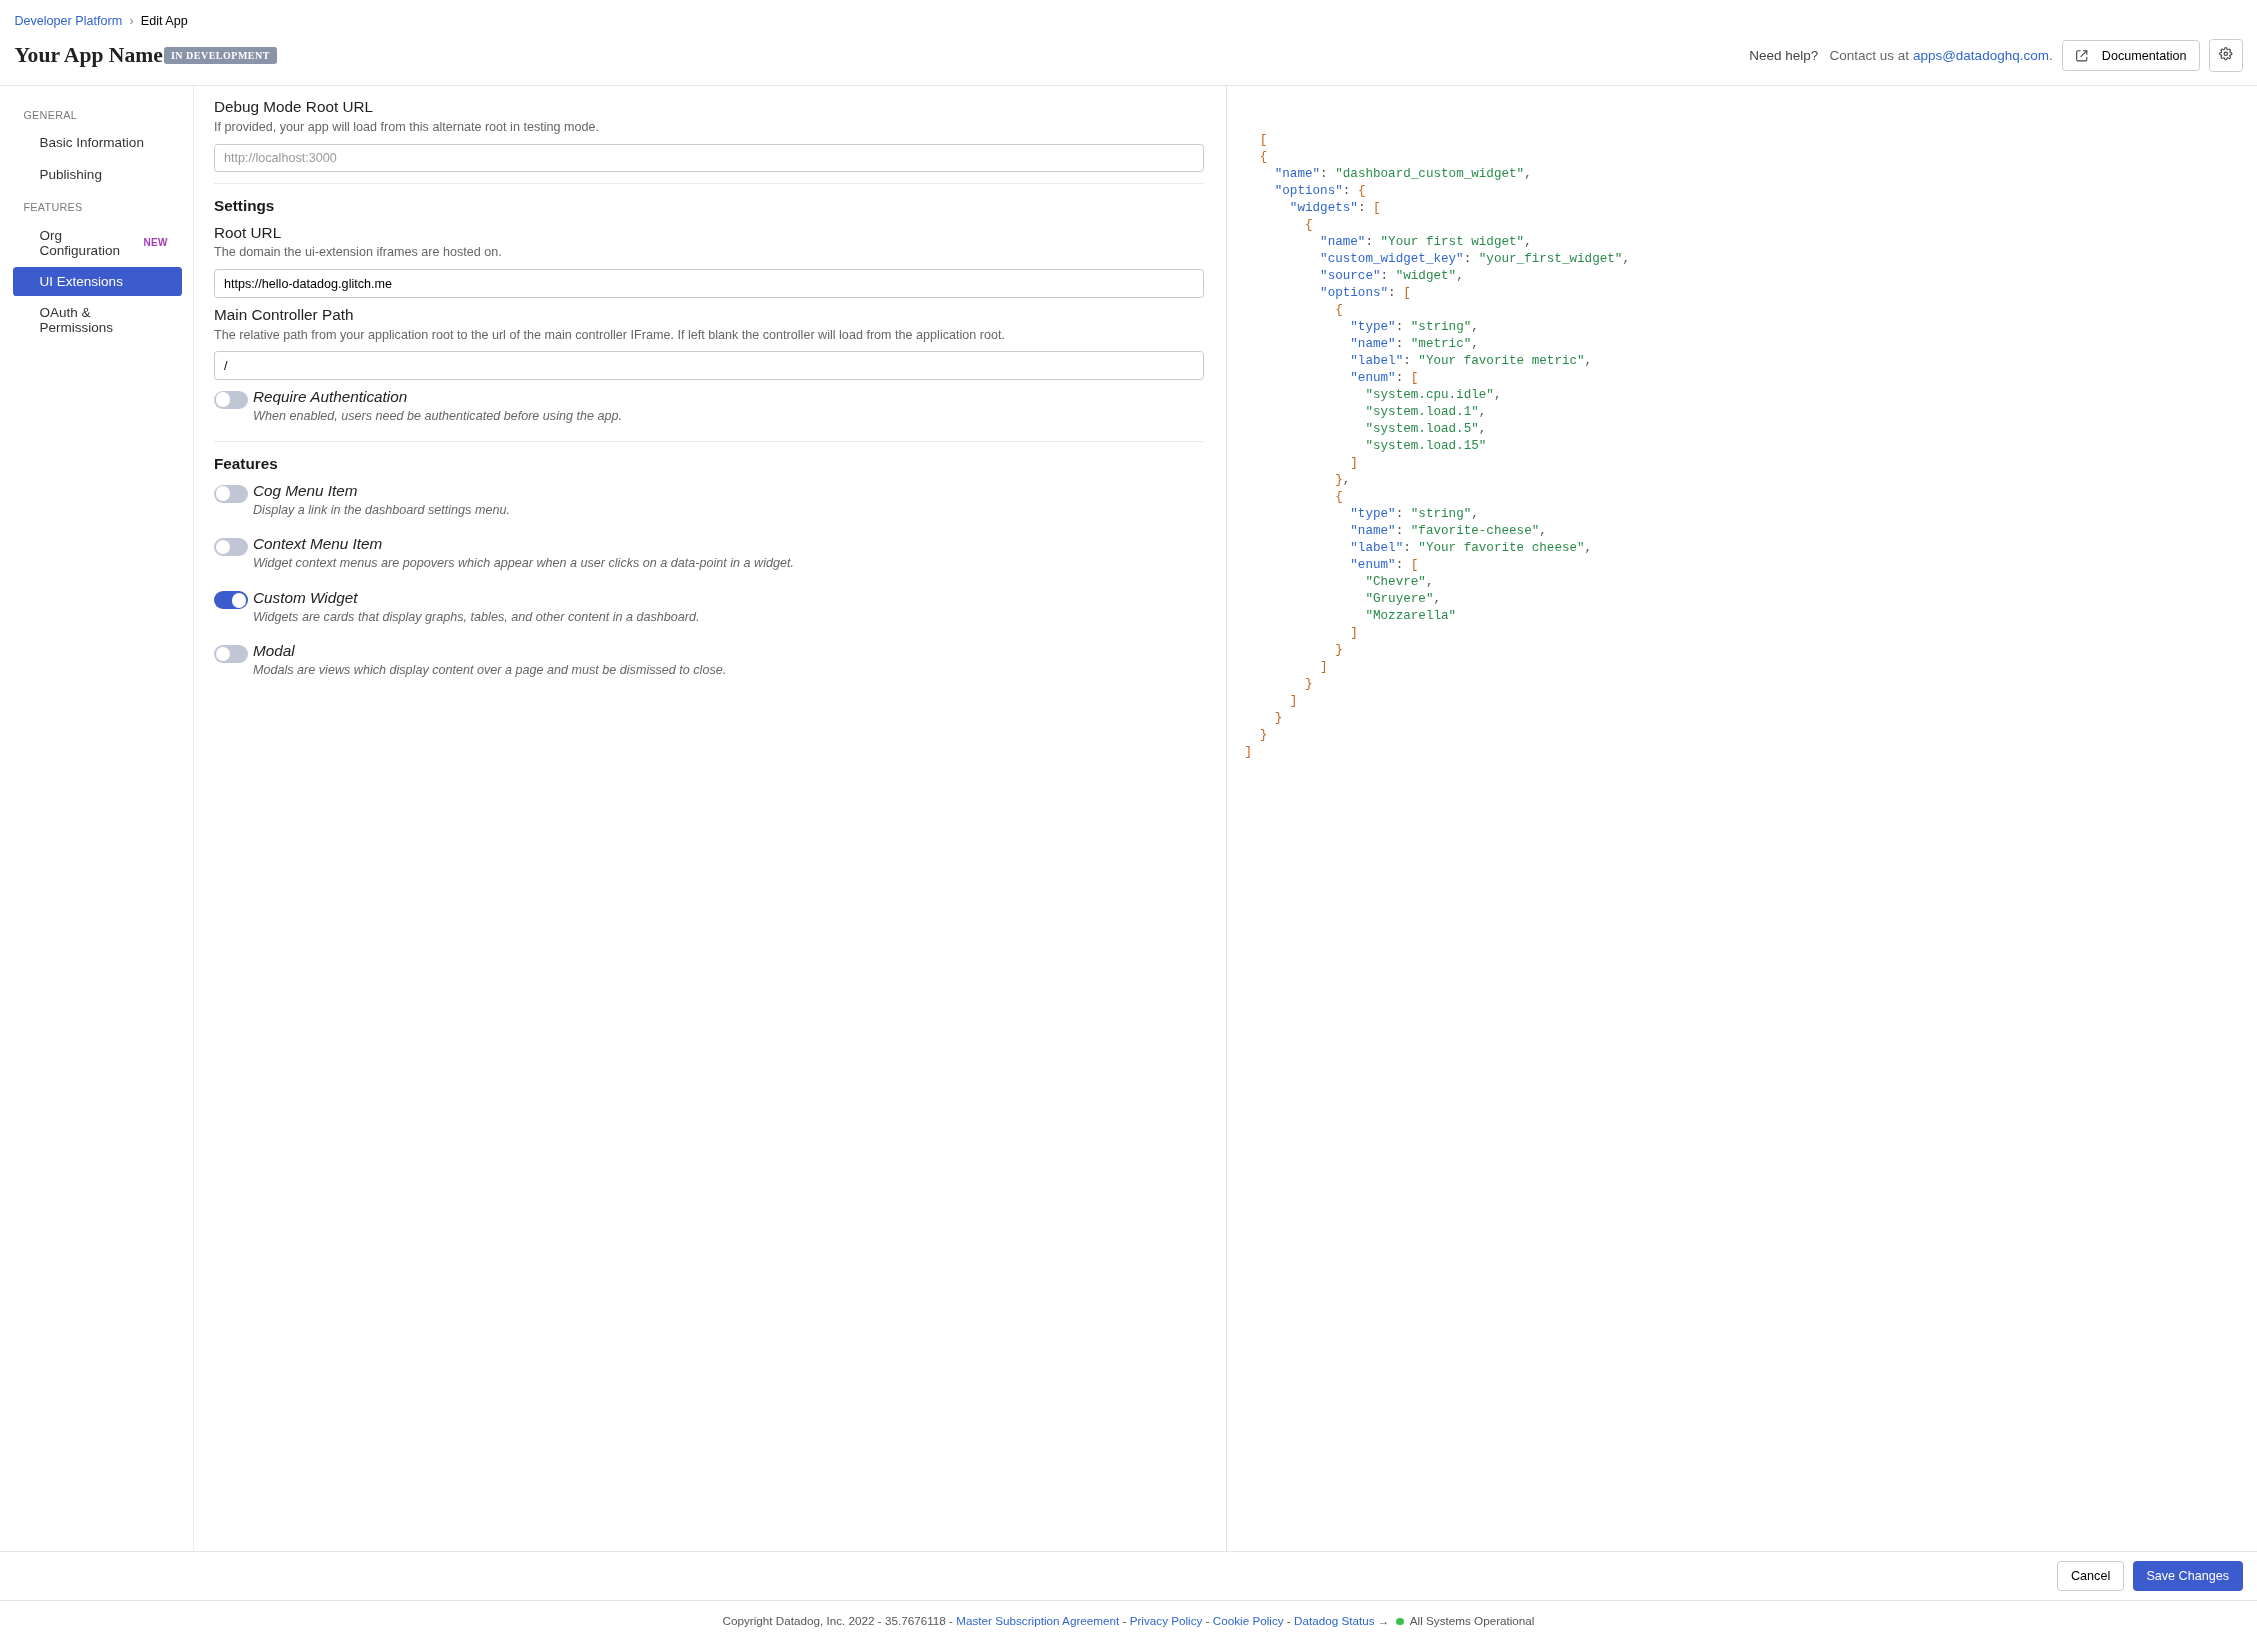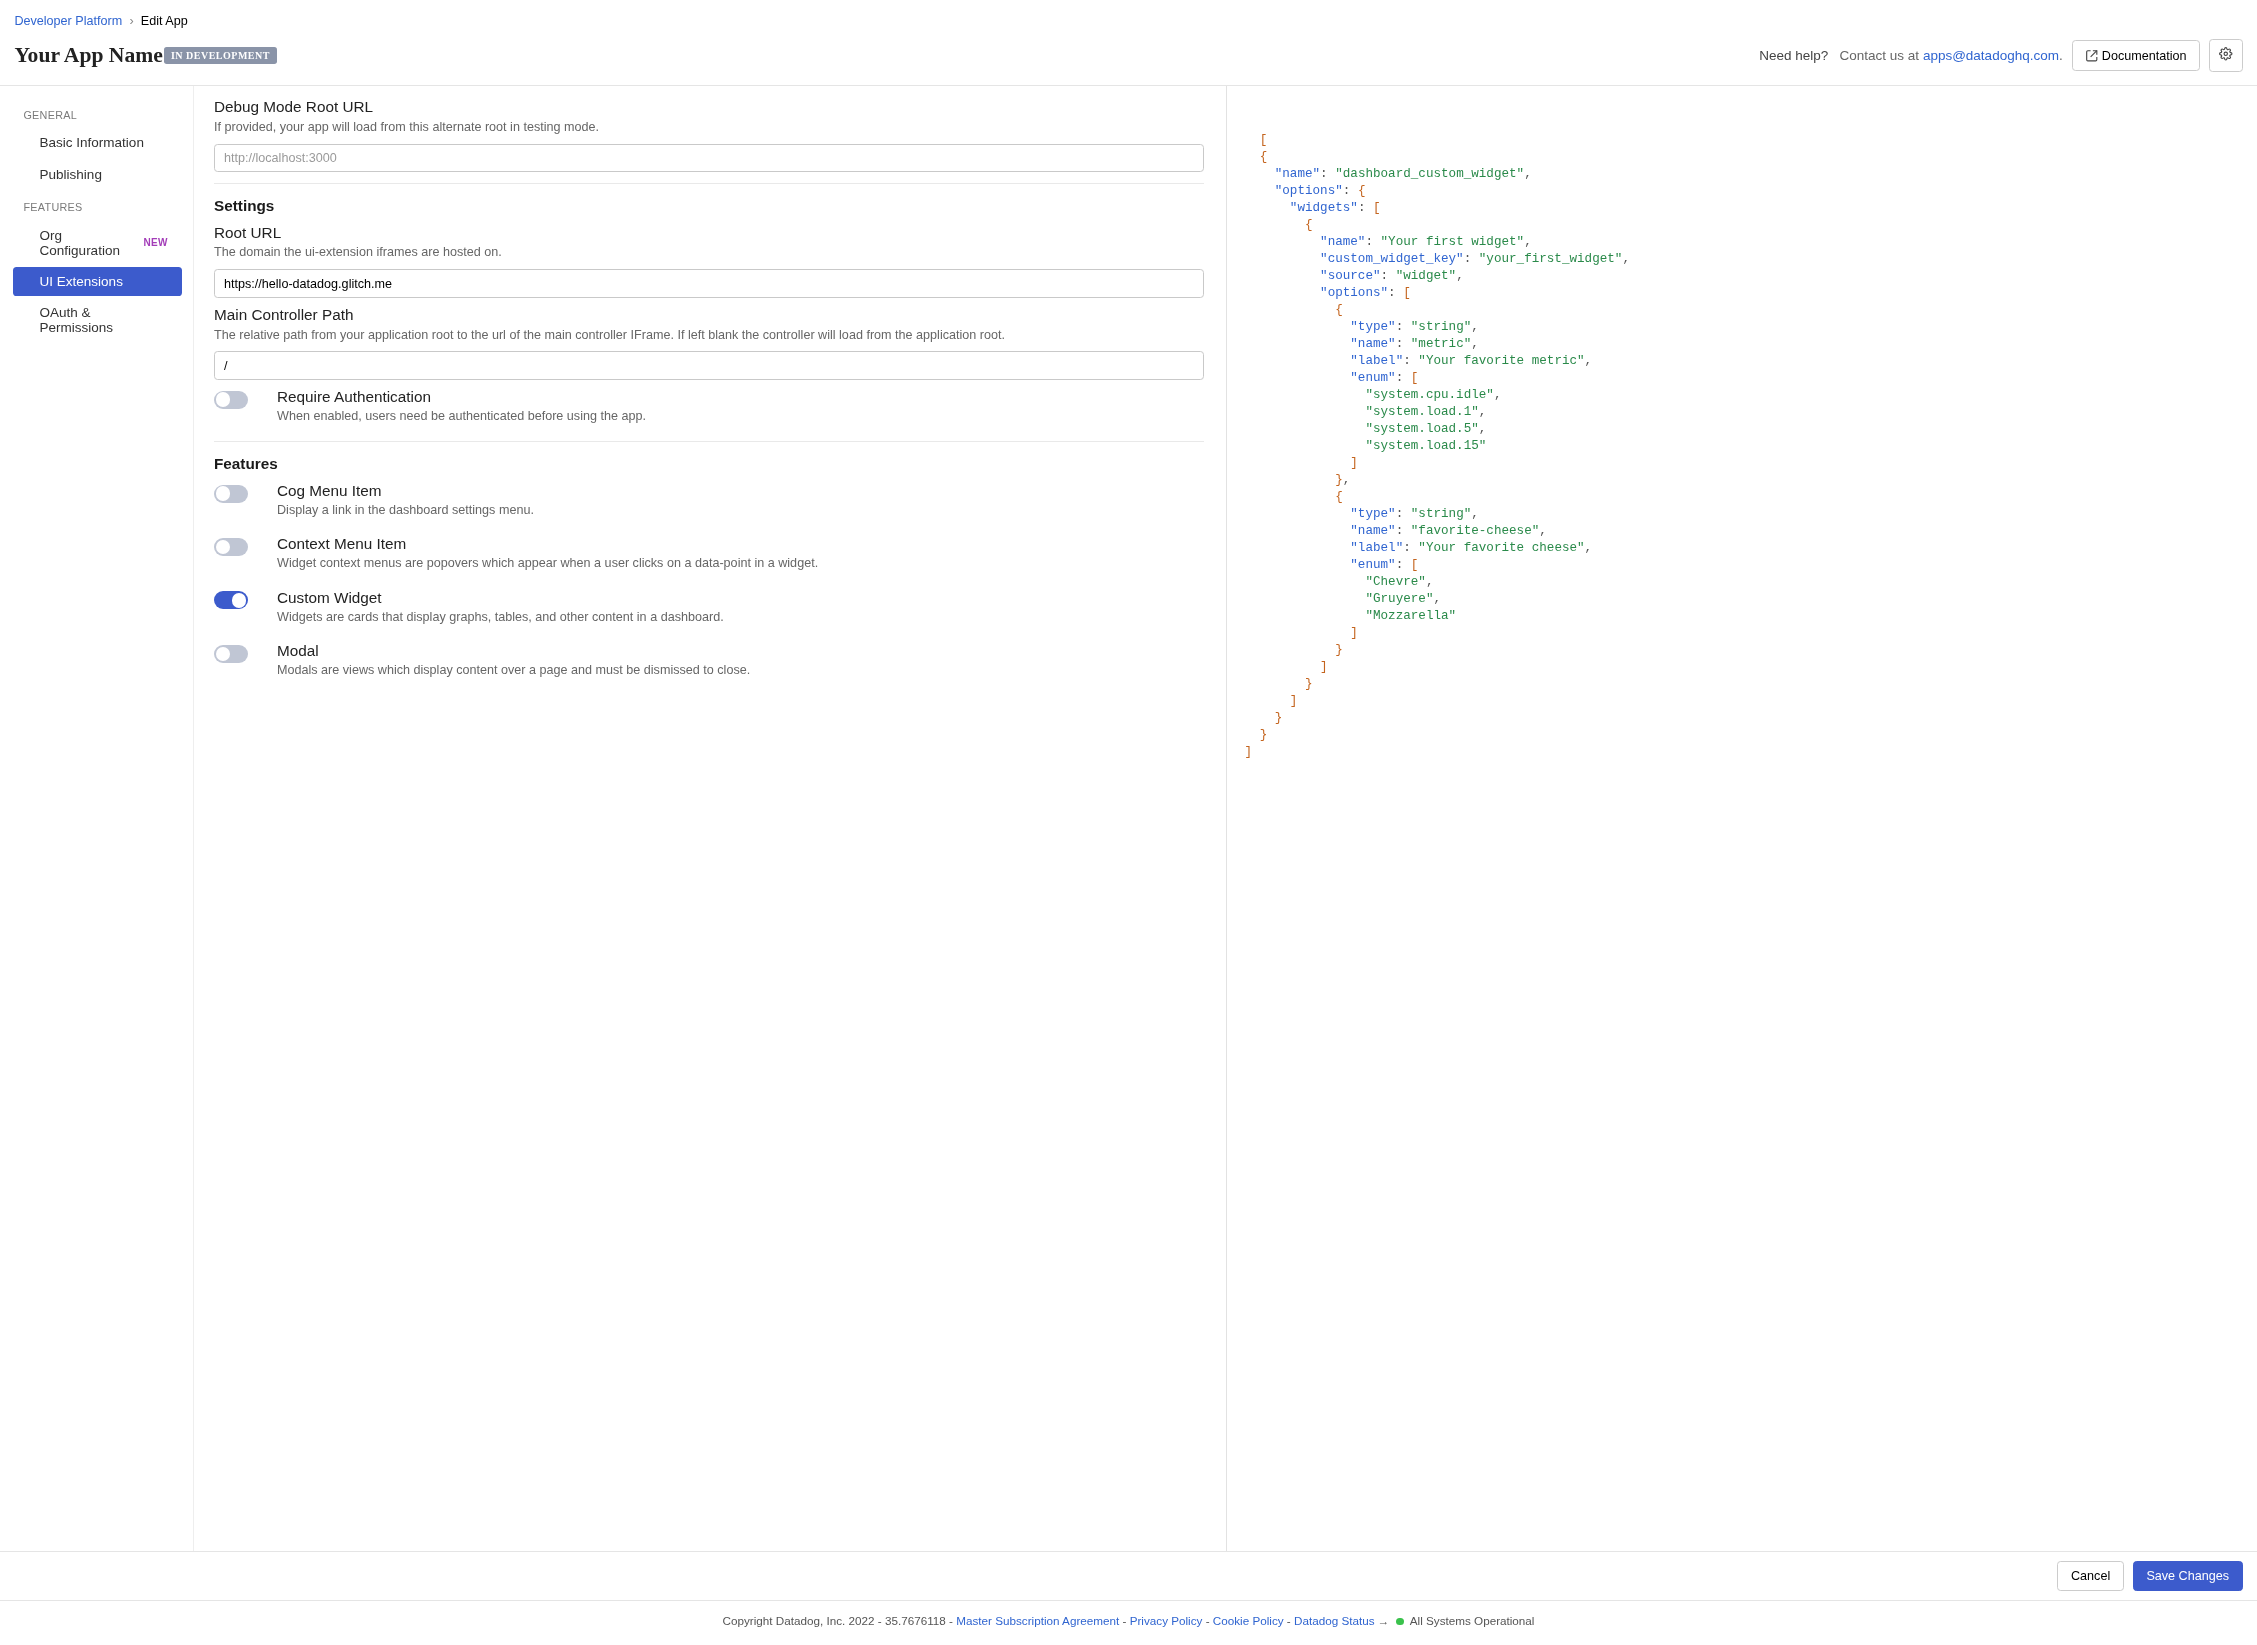--- a/index.html
+++ b/index.html
@@ -48,21 +48,21 @@
 .help-text .email { color: #3065d0; }
 .btn {
   border: 0.9px solid #ccc;
   background: #fff;
   border-radius: 3.6px;
   padding: 7.2px 12.6px;
   font-size: 12.6px;
   cursor: pointer;
   display: inline-flex;
   align-items: center;
-  gap: 3px;
+  gap: 13px;
 }
 .btn.icon-only { padding: 7.2px 9px; }
 .btn.primary {
   background: #3c5bcc;
   border-color: #3c5bcc;
   color: #fff;
 }
 
 
 .layout {
@@ -118,21 +118,21 @@
 .field input[type=text] {
   width: 100%;
   border: 0.9px solid #c9c9c9;
   border-radius: 3.6px;
   padding: 6.3px 9px;
   font-size: 12.6px;
 }
 .field input[type=text]::placeholder { color: #9a9a9a; }
 hr.sep { border: none; border-top: 0.9px solid #e9e9e9; margin: 10.8px 0 12.6px; }
 
-.toggle-row { display: flex; align-items: flex-start; gap: 29px; margin-bottom: 16px; }
+.toggle-row { display: flex; align-items: flex-start; gap: 5px; margin-bottom: 16px; font-style: italic; }
 .toggle {
   width: 34px; height: 18px; border-radius: 10.8px;
   background: #c0c6d4; position: relative; flex-shrink: 0; margin-top: 2.7px;
   cursor: pointer;
 }
 .toggle .knob {
   width: 14.4px; height: 14.4px; border-radius: 50%;
   background: #fff; position: absolute; top: 1.8px; left: 1.8px;
   transition: left 0.15s;
 }

